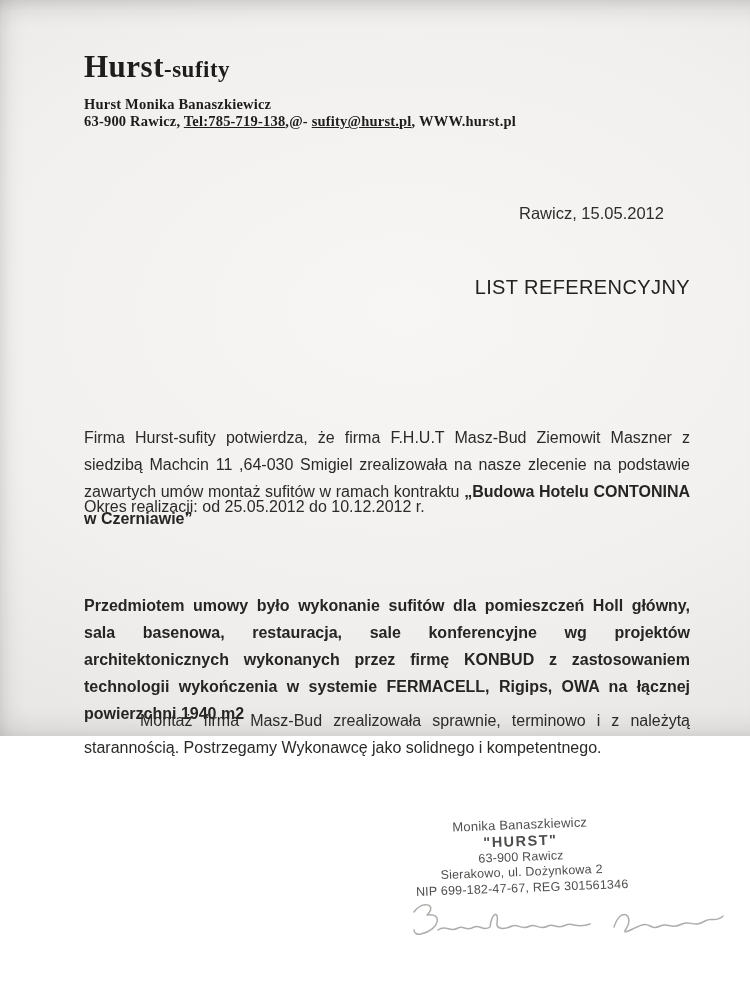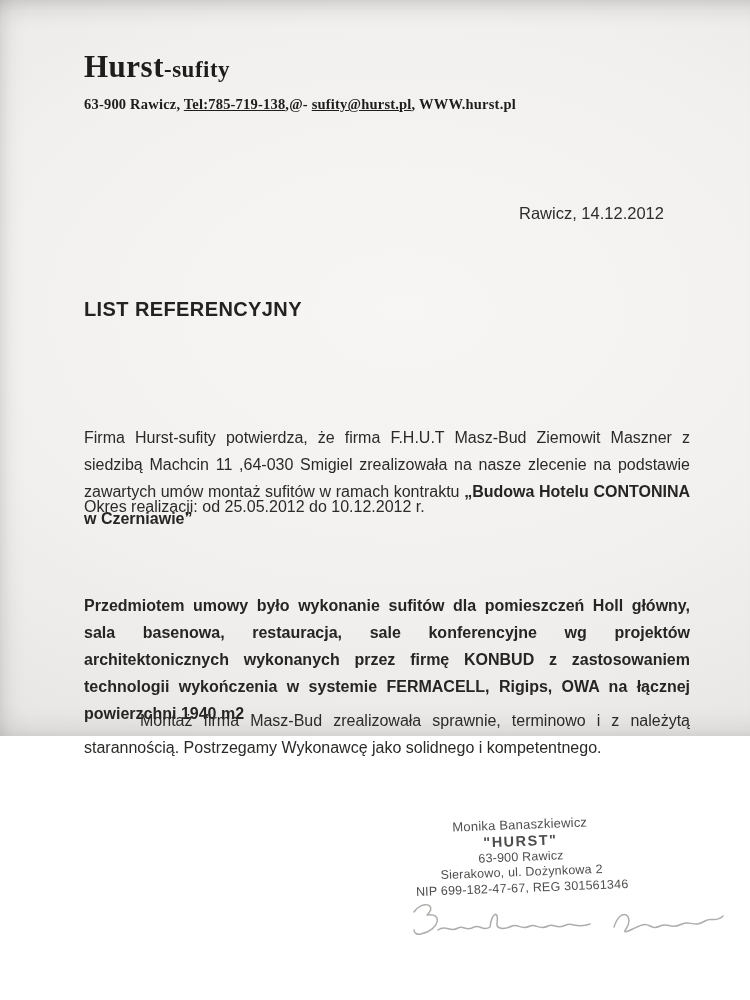--- a/index.html
+++ b/index.html
@@ -52,24 +52,24 @@
     top: 204px;
     font-size: 16.5px;
     color: #2e2d2b;
   }
 
   
   .doc-title {
     position: absolute;
     left: 84px;
     width: 606px;
-    top: 298px;
-    text-align: left;
+    top: 276px;
+    text-align: right;
     font-size: 20px;
-    font-weight: 700;
+    font-weight: 400;
     letter-spacing: 0.4px;
     color: #232220;
   }
 
   
   .para {
     position: absolute;
     left: 84px;
     width: 606px;
     font-size: 16px;
@@ -110,24 +110,25 @@
 </style>
 </head>
 <body>
 
 <div class="scan-page">
 
   <div class="letterhead">
     <div class="brand">
       <span class="brand-main">Hurst</span><span class="brand-suffix">-sufity</span>
     </div>
+    <div class="lh-line">Hurst Monika Banaszkiewicz</div>
     <div class="lh-line"><span>63-900 Rawicz, </span><span class="u">Tel:785-719-138</span><span>,@- </span><span class="u">sufity@hurst.pl</span><span>,  </span><span>WWW.hurst.pl</span></div>
   </div>
 
-  <div class="dateline">Rawicz, 14.12.2012</div>
+  <div class="dateline">Rawicz, 15.05.2012</div>
 
   <div class="doc-title">LIST REFERENCYJNY</div>
 
   <p class="para just p1"><span>Firma Hurst-sufity potwierdza, że firma F.H.U.T Masz-Bud Ziemowit Maszner z siedzibą Machcin 11 ,64-030 Smigiel zrealizowała na nasze zlecenie na podstawie zawartych umów montaż sufitów w ramach kontraktu </span><span class="bold-seg">„Budowa Hotelu CONTONINA w Czerniawie”</span></p>
 
   <p class="para p-period">Okres realizacji: od 25.05.2012 do 10.12.2012 r.</p>
 
   <p class="para just p-scope">Przedmiotem umowy było wykonanie sufitów dla pomieszczeń Holl główny, sala basenowa, restauracja, sale konferencyjne wg projektów architektonicznych wykonanych przez firmę KONBUD z zastosowaniem technologii wykończenia w systemie FERMACELL, Rigips, OWA na łącznej powierzchni 1940 m2</p>
 
   <p class="para just p-closing">Montaż firma Masz-Bud zrealizowała sprawnie, terminowo i z należytą starannością. Postrzegamy Wykonawcę jako solidnego i kompetentnego.</p>

